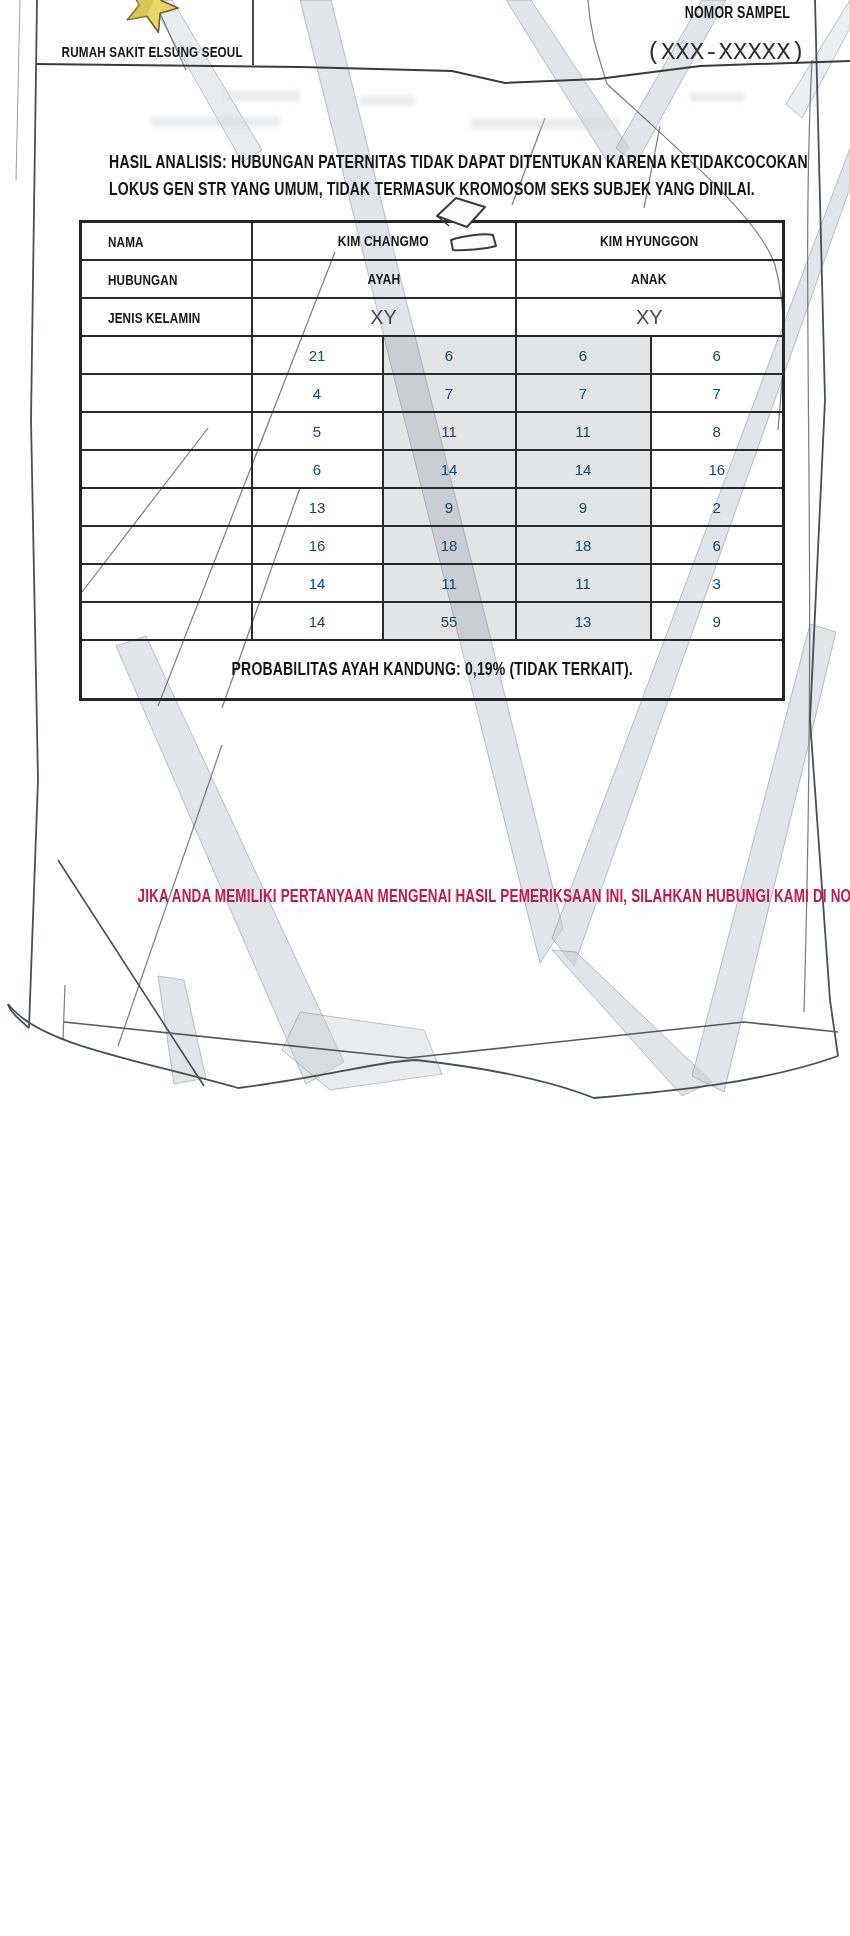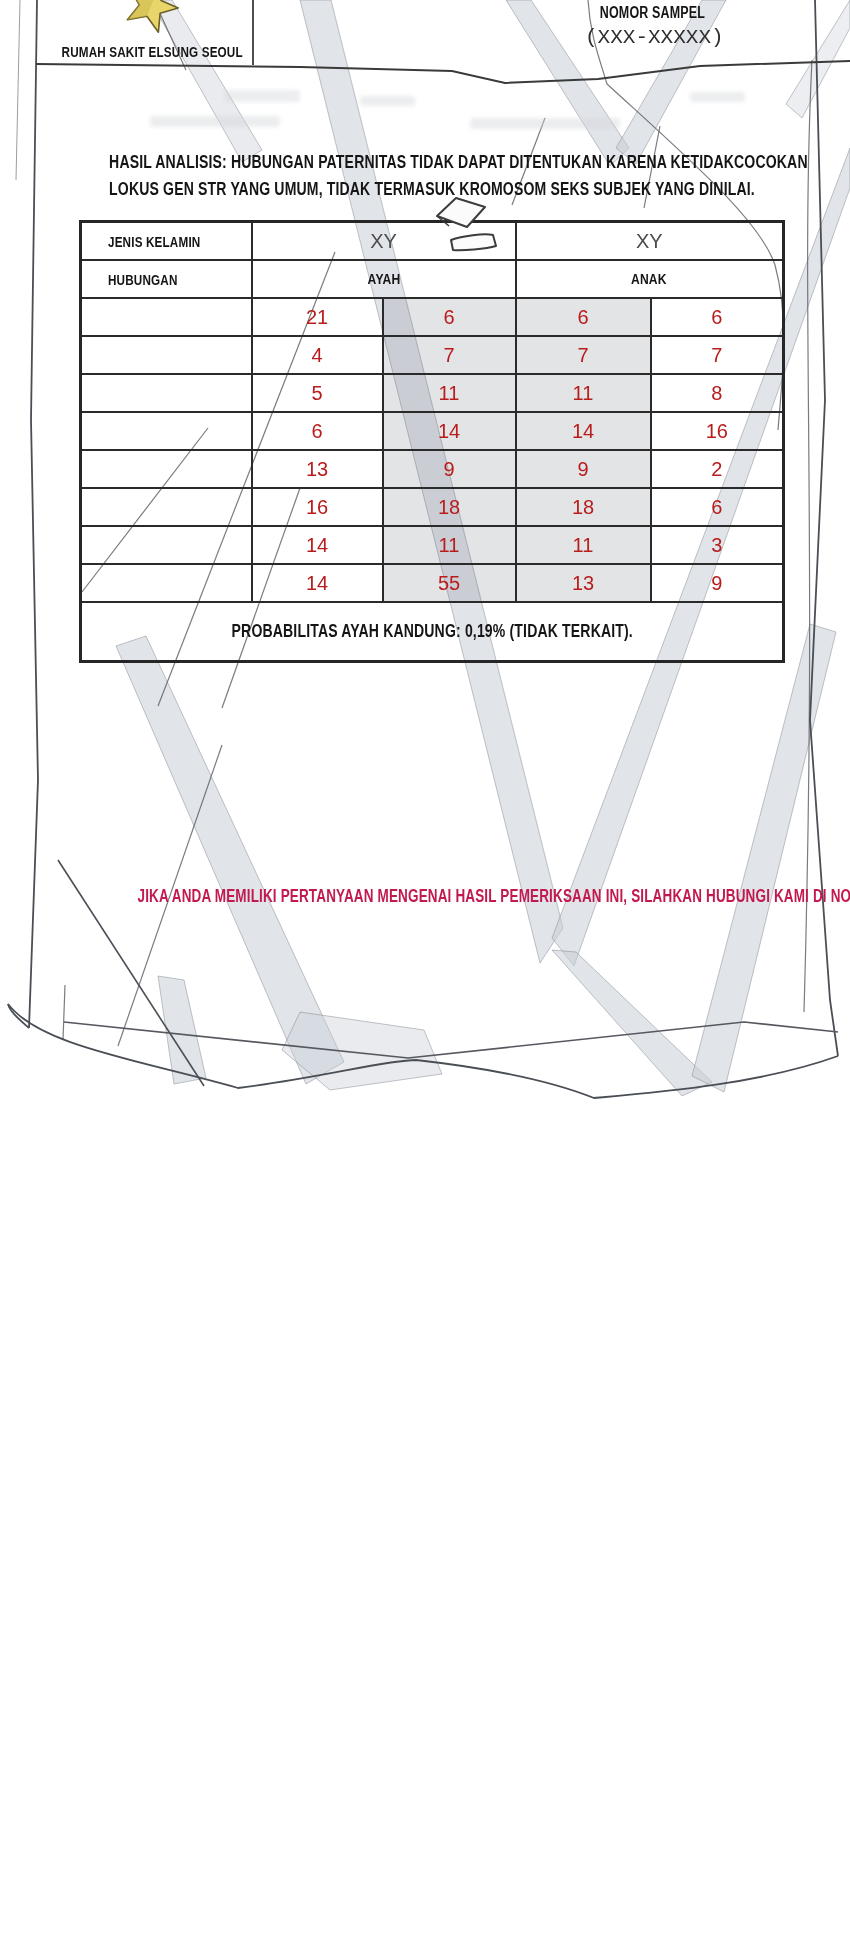--- a/index.html
+++ b/index.html
@@ -5,29 +5,29 @@
   html,body{margin:0;padding:0;background:#ffffff;}
   .canvas{
     position:relative;width:850px;height:1936px;background:#ffffff;overflow:hidden;
     font-family:"Liberation Sans",sans-serif;color:#111;
   }
   .bg-svg,.fg-svg{position:absolute;left:0;top:0;pointer-events:none;}
   .abs{position:absolute;}
   .cond{display:inline-block;font-weight:bold;transform:scaleX(0.78);transform-origin:center;white-space:nowrap;letter-spacing:0.2px;color:#151515;}
   .cond-left{transform-origin:left center;}
   .hospital-name{left:36px;top:43px;width:220px;text-align:center;font-size:15px;}
-  .sample-block{left:585px;top:4px;width:220px;text-align:left;}
-  .sample-number{font-family:"Liberation Mono","DejaVu Sans Mono",monospace;font-size:21px;color:#2e2e2e;margin-top:4px;letter-spacing:0px;}
+  .sample-block{left:585px;top:4px;width:220px;text-align:right;}
+  .sample-number{font-family:"Liberation Mono","DejaVu Sans Mono",monospace;font-size:24px;color:#2e2e2e;margin-top:17px;letter-spacing:0px;}
   .analysis{left:20px;top:149px;width:810px;text-align:center;font-size:18px;line-height:27px;}
   .analysis .cond{display:block;transform-origin:center;}
   .report-table{position:absolute;left:79px;top:220px;border-collapse:collapse;table-layout:fixed;}
   .report-table td{border:2px solid #2a2a2a;padding:0;text-align:center;vertical-align:middle;overflow:hidden;}
   .report-table{border:3px solid #262626;}
   .hdr-row td{height:36px;}
-  .data-row td{height:36px;font-size:20px;color:#b91c1c;}
+  .data-row td{height:36px;font-size:15px;color:#0c4a6e;}
   .label-cell{text-align:left !important;padding-left:26px !important;font-size:15px;}
   .name-cell,.rel-cell{font-size:15.5px;}
   .sex-cell{font-size:20px;color:#4c4c4c;font-weight:400;}
   .allele-cell{font-size:15px;}
   .shade{background:rgba(90,95,105,0.17);}
   .prob-row td{height:57px;font-size:18px;}
   .notice{left:0;top:886px;width:850px;text-align:center;font-size:18px;}
   .notice .cond{transform:scaleX(0.75);color:#c2194f;}
   .smudge{position:absolute;background:#d4d6db;opacity:0.45;filter:blur(2px);border-radius:3px;}
 </style>
@@ -104,28 +104,33 @@
   <table class="report-table">
     <colgroup>
       <col style="width:171px">
         <col style="width:131px">
         <col style="width:133px">
         <col style="width:135px">
         <col style="width:133px">
     </colgroup>
     <tbody>
       <tr class="hdr-row">
-        <td class="label-cell"><span class="cond cond-left">JENIS KELAMIN</span></td>
-        <td class="sex-cell" colspan="2">XY</td>
-        <td class="sex-cell" colspan="2">XY</td>
+        <td class="label-cell"><span class="cond cond-left">NAMA</span></td>
+        <td class="name-cell" colspan="2"><span class="cond">KIM CHANGMO</span></td>
+        <td class="name-cell" colspan="2"><span class="cond">KIM HYUNGGON</span></td>
       </tr>
       <tr class="hdr-row">
         <td class="label-cell"><span class="cond cond-left">HUBUNGAN</span></td>
         <td class="rel-cell" colspan="2"><span class="cond">AYAH</span></td>
         <td class="rel-cell" colspan="2"><span class="cond">ANAK</span></td>
+      </tr>
+      <tr class="hdr-row">
+        <td class="label-cell"><span class="cond cond-left">JENIS KELAMIN</span></td>
+        <td class="sex-cell" colspan="2">XY</td>
+        <td class="sex-cell" colspan="2">XY</td>
       </tr>
       <tr class="data-row">
         <td></td>
         <td>21</td>
         <td class="shade">6</td>
         <td class="shade">6</td>
         <td>6</td>
       </tr>
       <tr class="data-row">
         <td></td>

